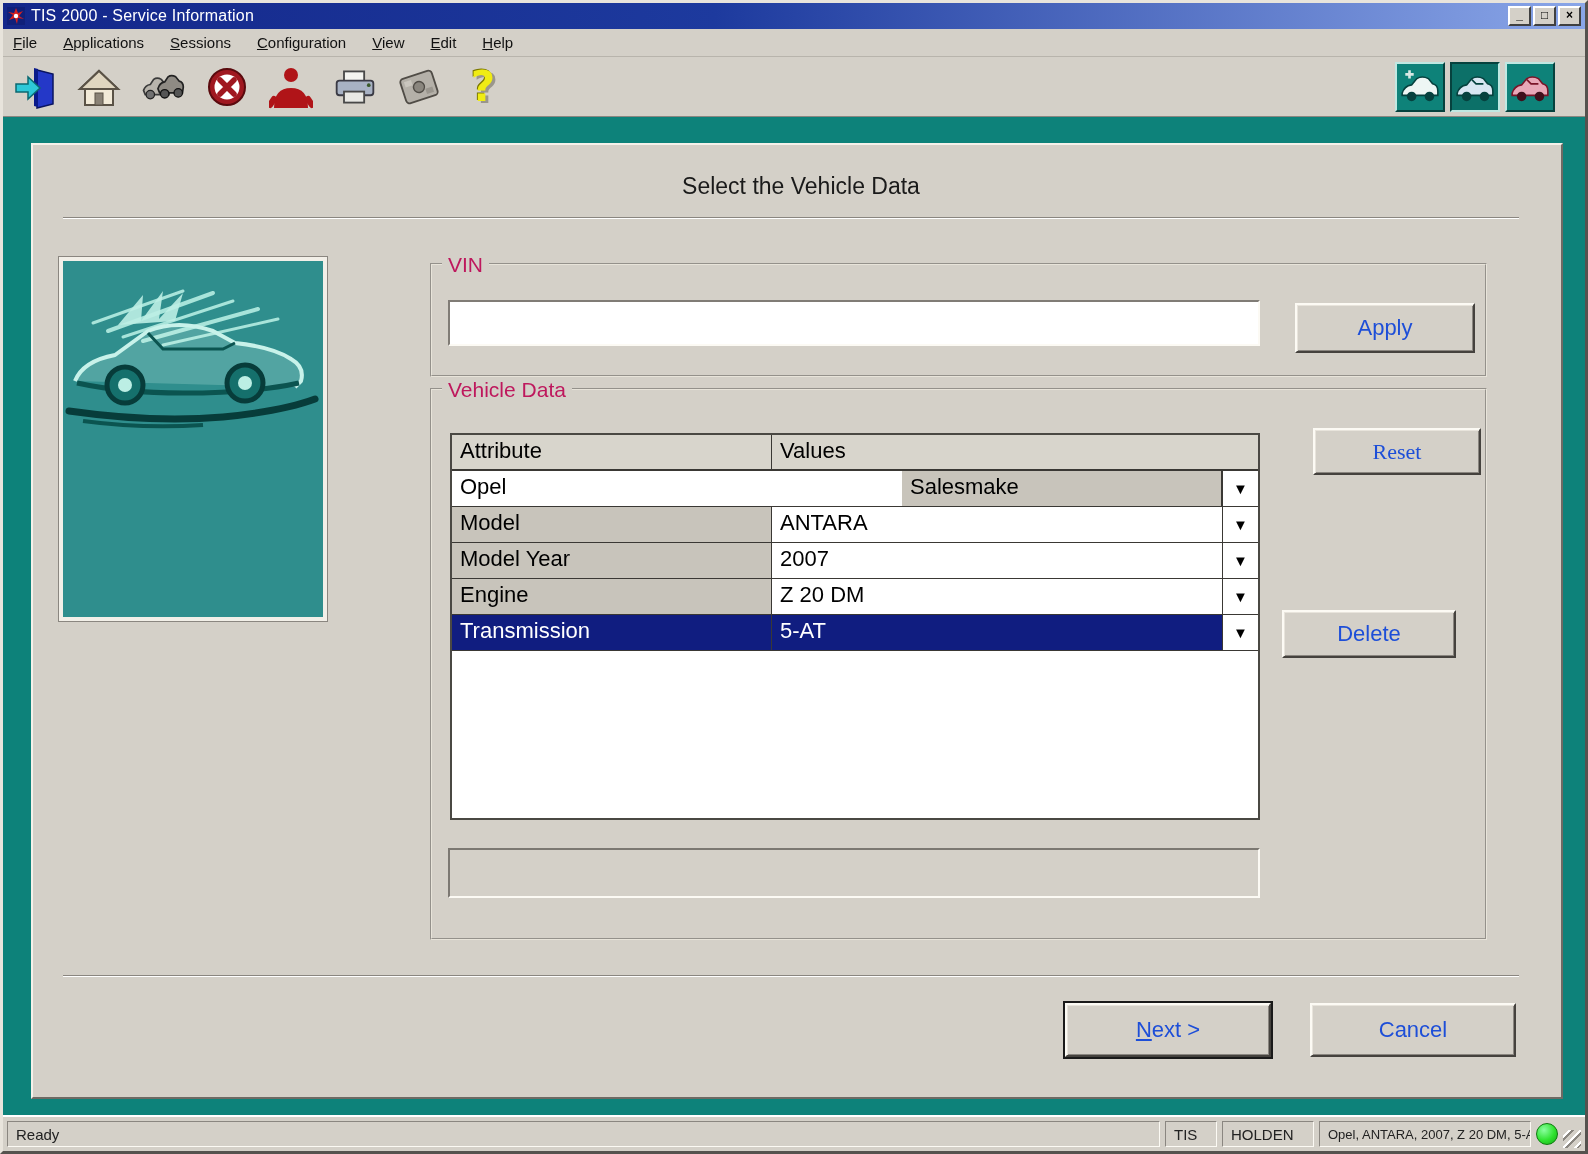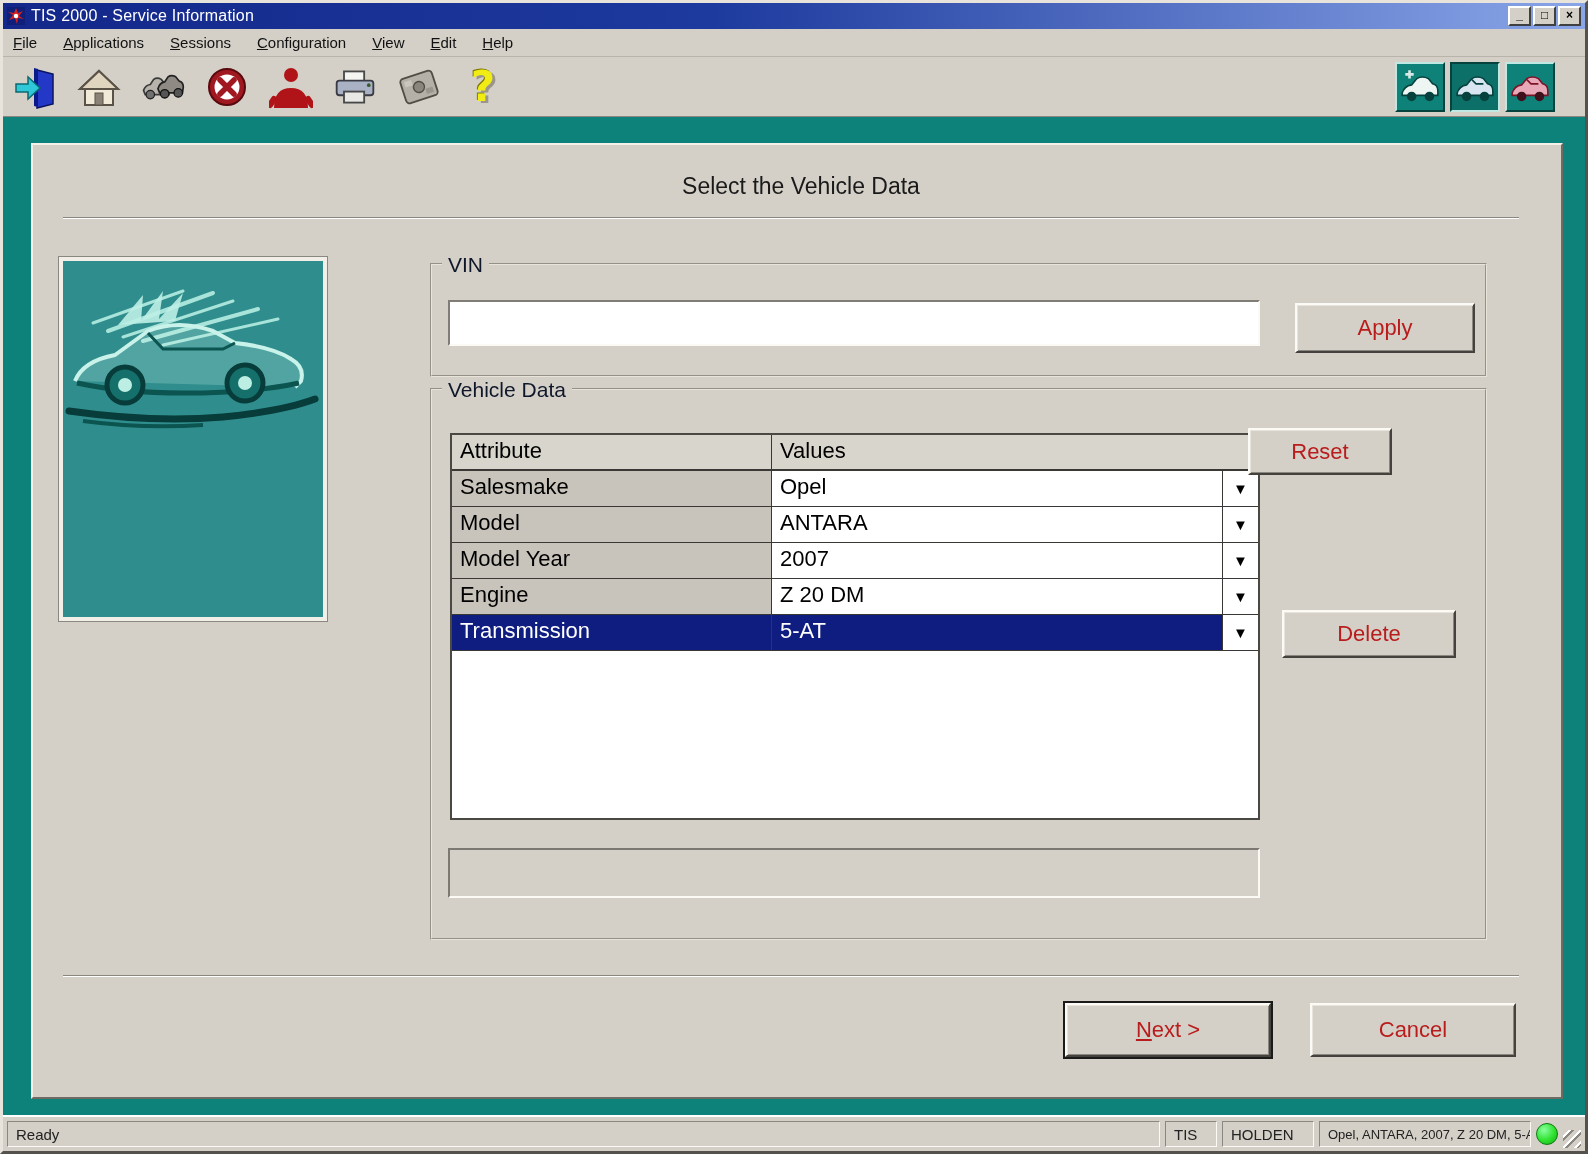--- a/index.html
+++ b/index.html
@@ -74,40 +74,40 @@
   .car-panel{
     position:absolute; left:26px; top:112px; width:268px; height:364px;
     background:#2f8e8d; border:4px solid #f2efe8; box-shadow:0 0 0 1px #8a8680;
   }
   .car-panel svg{ width:100%; height:175px; display:block; }
 
   
   .groupbox{ position:absolute; border:2px groove #e8e4da; }
   .groupbox .legend{
     position:absolute; top:-12px; left:10px; background:#d4d0c8; padding:0 6px;
-    font-size:21px; color:#0f172a; white-space:nowrap;
+    font-size:21px; color:#be185d; white-space:nowrap;
   }
   .gb-vin{ left:397px; top:118px; width:1057px; height:114px; }
   .gb-vd{ left:397px; top:243px; width:1057px; height:552px; }
 
   .vin-input{
     position:absolute; left:415px; top:155px; width:812px; height:46px;
     border:2px solid; border-color:#807c76 #fcfaf4 #fcfaf4 #807c76;
     background:#fff; font-family:"Liberation Sans",sans-serif; font-size:22px; padding:0 8px; outline:none;
   }
 
   .btn{
     background:#d4d0c8; border:2px solid; border-color:#fcfaf4 #45423e #45423e #fcfaf4;
     box-shadow:inset 1px 1px 0 #e8e4dc, inset -1px -1px 0 #8a8680;
-    font-family:"Liberation Sans",sans-serif; font-size:22px; color:#b91c1c; text-align:center; cursor:default;
+    font-family:"Liberation Sans",sans-serif; font-size:22px; color:#1d4ed8; text-align:center; cursor:default;
     display:flex; align-items:center; justify-content:center;
   }
   .btn.default{ outline:2px solid #1a1a1a; }
   .btn-apply{ position:absolute; left:1262px; top:158px; width:180px; height:50px; }
-  .btn-reset{ position:absolute; left:1215px; top:283px; width:144px; height:47px; }
+  .btn-reset{ position:absolute; left:1280px; top:283px; width:168px; height:47px;font-family:Liberation Serif, serif; }
   .btn-delete{ position:absolute; left:1249px; top:465px; width:174px; height:48px; }
   .btn-next{ position:absolute; left:1032px; top:858px; width:206px; height:54px; }
   .btn-next .lbl::first-letter{ text-decoration:underline; }
   .btn-cancel{ position:absolute; left:1277px; top:858px; width:206px; height:54px; }
 
   
   .vd-table{
     position:absolute; left:417px; top:288px; width:810px; height:387px;
     border:2px solid #4a4843; background:#fff; display:flex; flex-direction:column;
     font-size:22px; color:#000;
@@ -320,22 +320,22 @@
       </div>
 
       <div class="vd-table">
         <div class="thead">
           <div class="hcell attr">Attribute</div>
           <div class="hcell val">Values</div>
         </div>
         <div>
 
             <div class="trow">
+              <div class="cell val">Opel</div>
               <div class="cell attr">Salesmake</div>
-              <div class="cell val">Opel</div>
               <div class="cell arrow">
                 <span>▼</span>
               </div>
             </div>
 
             <div class="trow">
               <div class="cell attr">Model</div>
               <div class="cell val">ANTARA</div>
               <div class="cell arrow">
                 <span>▼</span>

